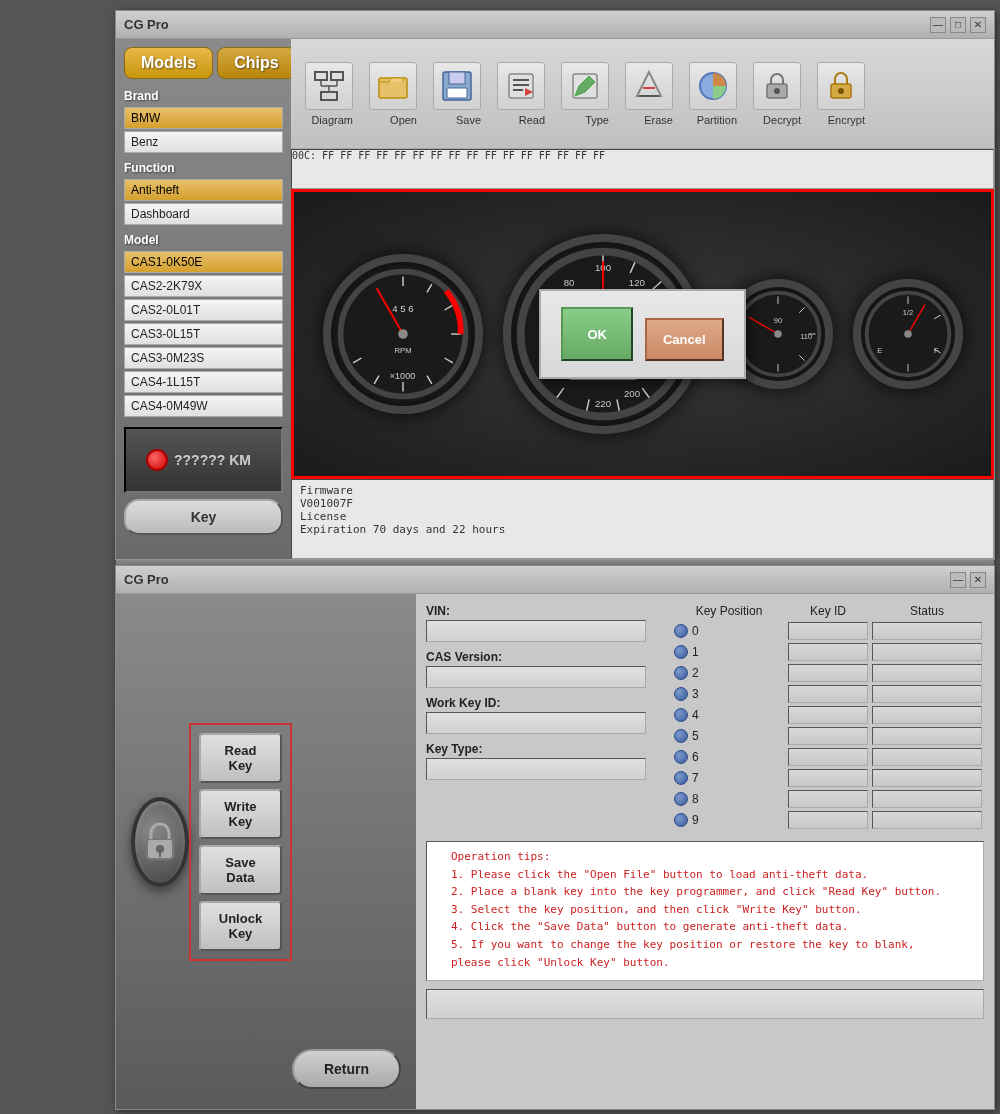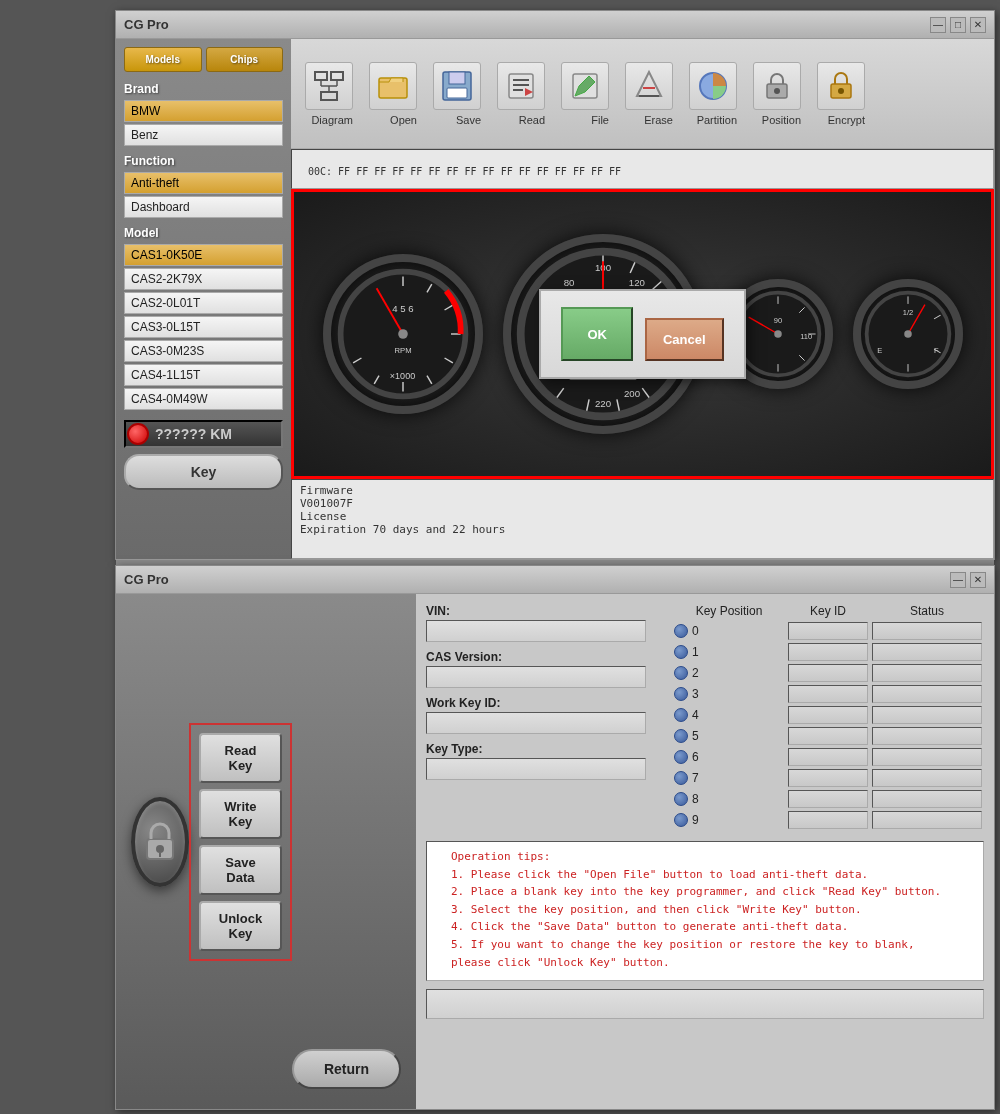--- a/index.html
+++ b/index.html
@@ -85,22 +85,22 @@
       display: flex;
       gap: 4px;
       margin-bottom: 10px;
     }
 
     .sidebar-tab {
       flex: 1;
       padding: 6px 16px;
       background: linear-gradient(to bottom, #d4a843, #b8860b);
       border: 1px solid #8b6914;
-      border-radius: 3px;
-      font-size: 10px;
+      border-radius: 8px;
+      font-size: 16px;
       font-weight: bold;
       color: #fff;
       text-align: center;
       cursor: pointer;
       text-shadow: 1px 1px 2px rgba(0,0,0,0.5);
     }
 
     .sidebar-tab.active {
       background: linear-gradient(to bottom, #e8b84b, #c8960a);
     }
@@ -126,21 +126,21 @@
     .list-item.selected {
       background: linear-gradient(to bottom, #e8c06a, #d4a030);
       color: #000;
     }
 
     .km-display {
       background: linear-gradient(to bottom, #555, #333);
       border: 2px inset #222;
       color: #ccc;
       text-align: center;
-      padding: 1px;
+      padding: 20px;
       font-size: 14px;
       font-weight: bold;
       margin: 10px 0 6px 0;
       display: flex;
       align-items: center;
       gap: 6px;
     }
 
     .red-circle {
       width: 22px;
@@ -209,21 +209,21 @@
 
     .tool-label {
       font-size: 11px;
       color: #333;
     }
 
     
     .hex-area {
       background: #e8e8e8;
       border: 1px inset #999;
-      padding: 16px;
+      padding: 0;
       font-family: monospace;
       font-size: 10px;
       color: #333;
       height: 40px;
       overflow: hidden;
       flex-shrink: 0;
     }
 
     
     .dashboard-area {
@@ -657,21 +657,21 @@
           </div>
           <span class="tool-label">Read</span>
         </div>
         <div class="tool-item">
           <div class="tool-icon">
             <svg class="icon-svg" viewBox="0 0 36 36">
               <rect x="6" y="6" width="24" height="24" rx="2" fill="#e0e0e0" stroke="#888" stroke-width="1.5"></rect>
               <polygon points="8,28 12,18 22,8 28,14 18,24" fill="#66aa66" stroke="#44aa44" stroke-width="1"></polygon>
             </svg>
           </div>
-          <span class="tool-label">File</span>
+          <span class="tool-label">Type</span>
         </div>
         <div class="tool-item">
           <div class="tool-icon">
             <svg class="icon-svg" viewBox="0 0 36 36">
               <polygon points="6,28 18,4 30,28" fill="none" stroke="#888" stroke-width="2"></polygon>
               <line x1="8" y1="28" x2="28" y2="28" stroke="#555" stroke-width="2"></line>
               <line x1="12" y1="20" x2="24" y2="20" stroke="#cc4444" stroke-width="2"></line>
             </svg>
           </div>
           <span class="tool-label">Erase</span>
@@ -687,21 +687,21 @@
           <span class="tool-label">Partition</span>
         </div>
         <div class="tool-item">
           <div class="tool-icon">
             <svg class="icon-svg" viewBox="0 0 36 36">
               <rect x="8" y="16" width="20" height="14" rx="2" fill="#aaa" stroke="#777" stroke-width="1.5"></rect>
               <path d="M12 16 V12 A6 6 0 0 1 24 12 V16" fill="none" stroke="#777" stroke-width="2"></path>
               <circle cx="18" cy="23" r="3" fill="#555"></circle>
             </svg>
           </div>
-          <span class="tool-label">Position</span>
+          <span class="tool-label">Decrypt</span>
         </div>
         <div class="tool-item">
           <div class="tool-icon">
             <svg class="icon-svg" viewBox="0 0 36 36">
               <rect x="8" y="16" width="20" height="14" rx="2" fill="#d4a843" stroke="#aa7710" stroke-width="1.5"></rect>
               <path d="M12 16 V11 A6 6 0 0 1 24 11 V16" fill="none" stroke="#aa7710" stroke-width="2"></path>
               <circle cx="18" cy="23" r="3" fill="#775500"></circle>
             </svg>
           </div>
           <span class="tool-label">Encrypt</span>

